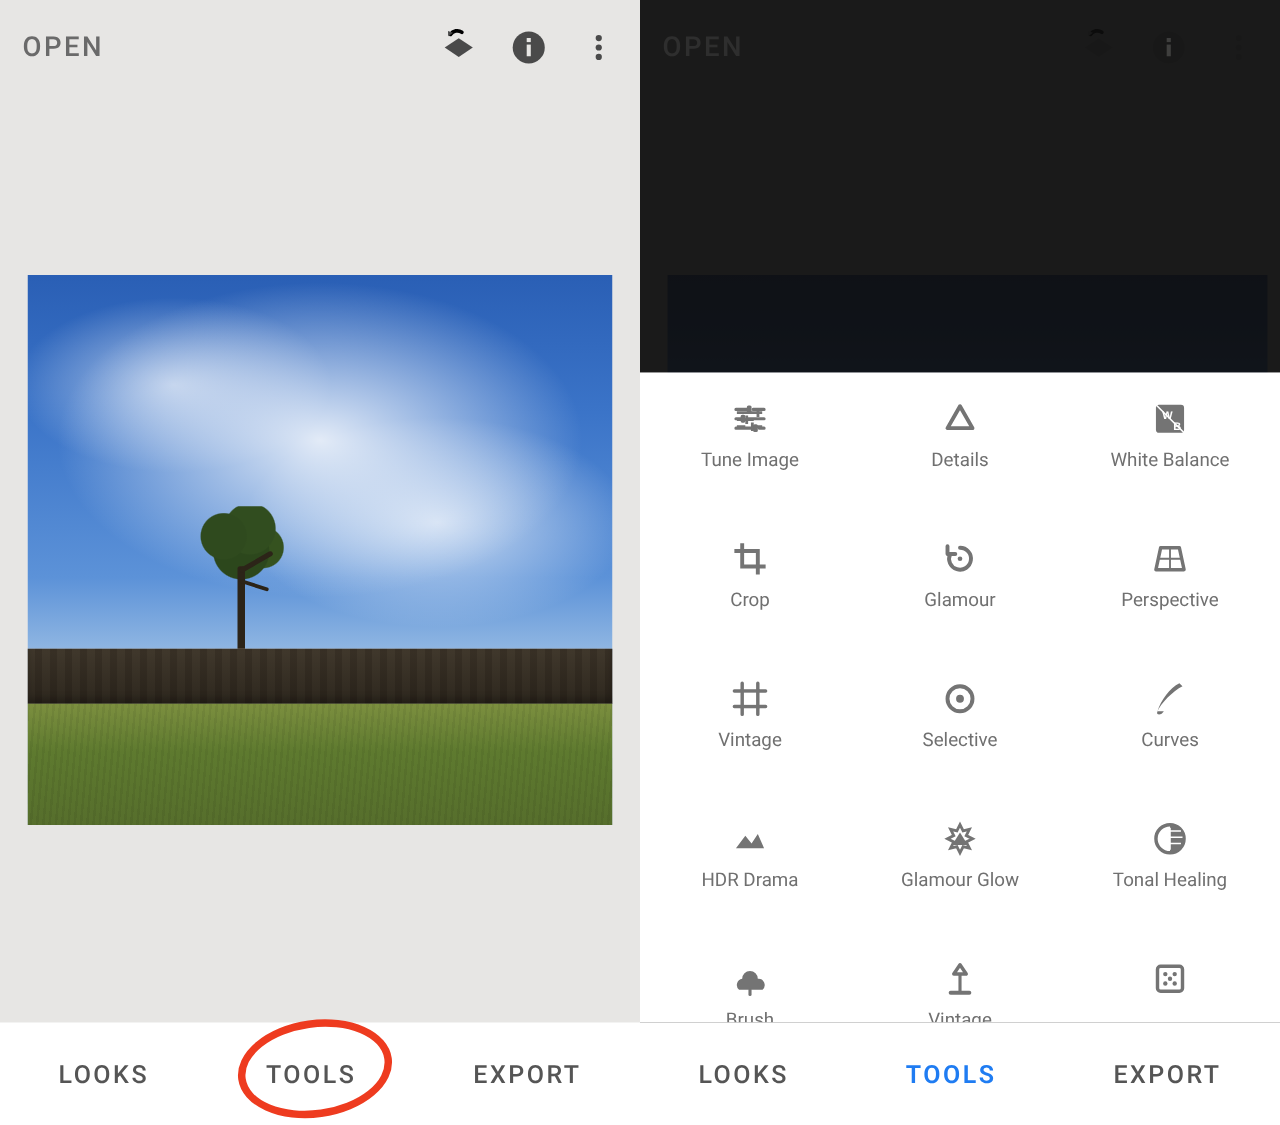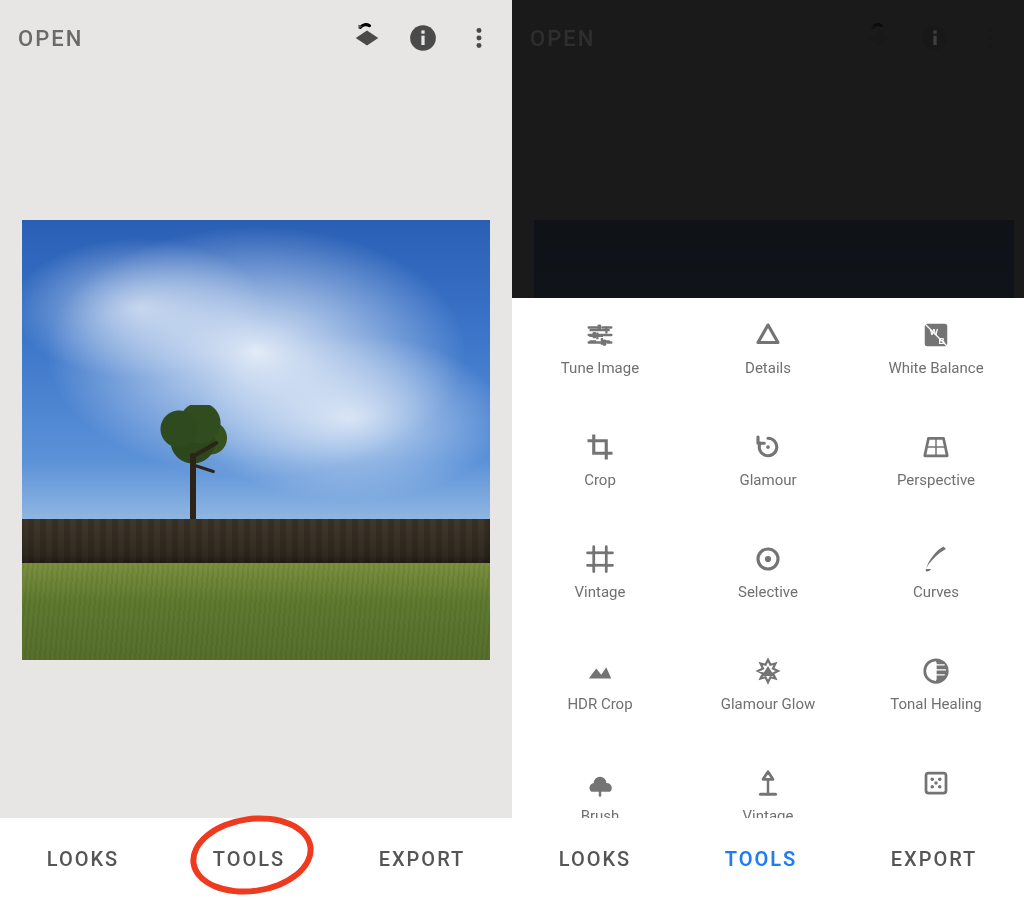--- a/index.html
+++ b/index.html
@@ -356,21 +356,21 @@
               </svg>
             </div>
             <div class="tlabel">Curves</div>
           </div>
         <div class="tool">
             <div class="ticon2">
               <svg viewBox="0 0 24 24" width="30" height="30">
                 <use href="#i-hdr"></use>
               </svg>
             </div>
-            <div class="tlabel">HDR Crop</div>
+            <div class="tlabel">HDR Drama</div>
           </div>
 
         <div class="tool">
             <div class="ticon2">
               <svg viewBox="0 0 24 24" width="30" height="30">
                 <use href="#i-glow"></use>
               </svg>
             </div>
             <div class="tlabel">Glamour Glow</div>
           </div>

